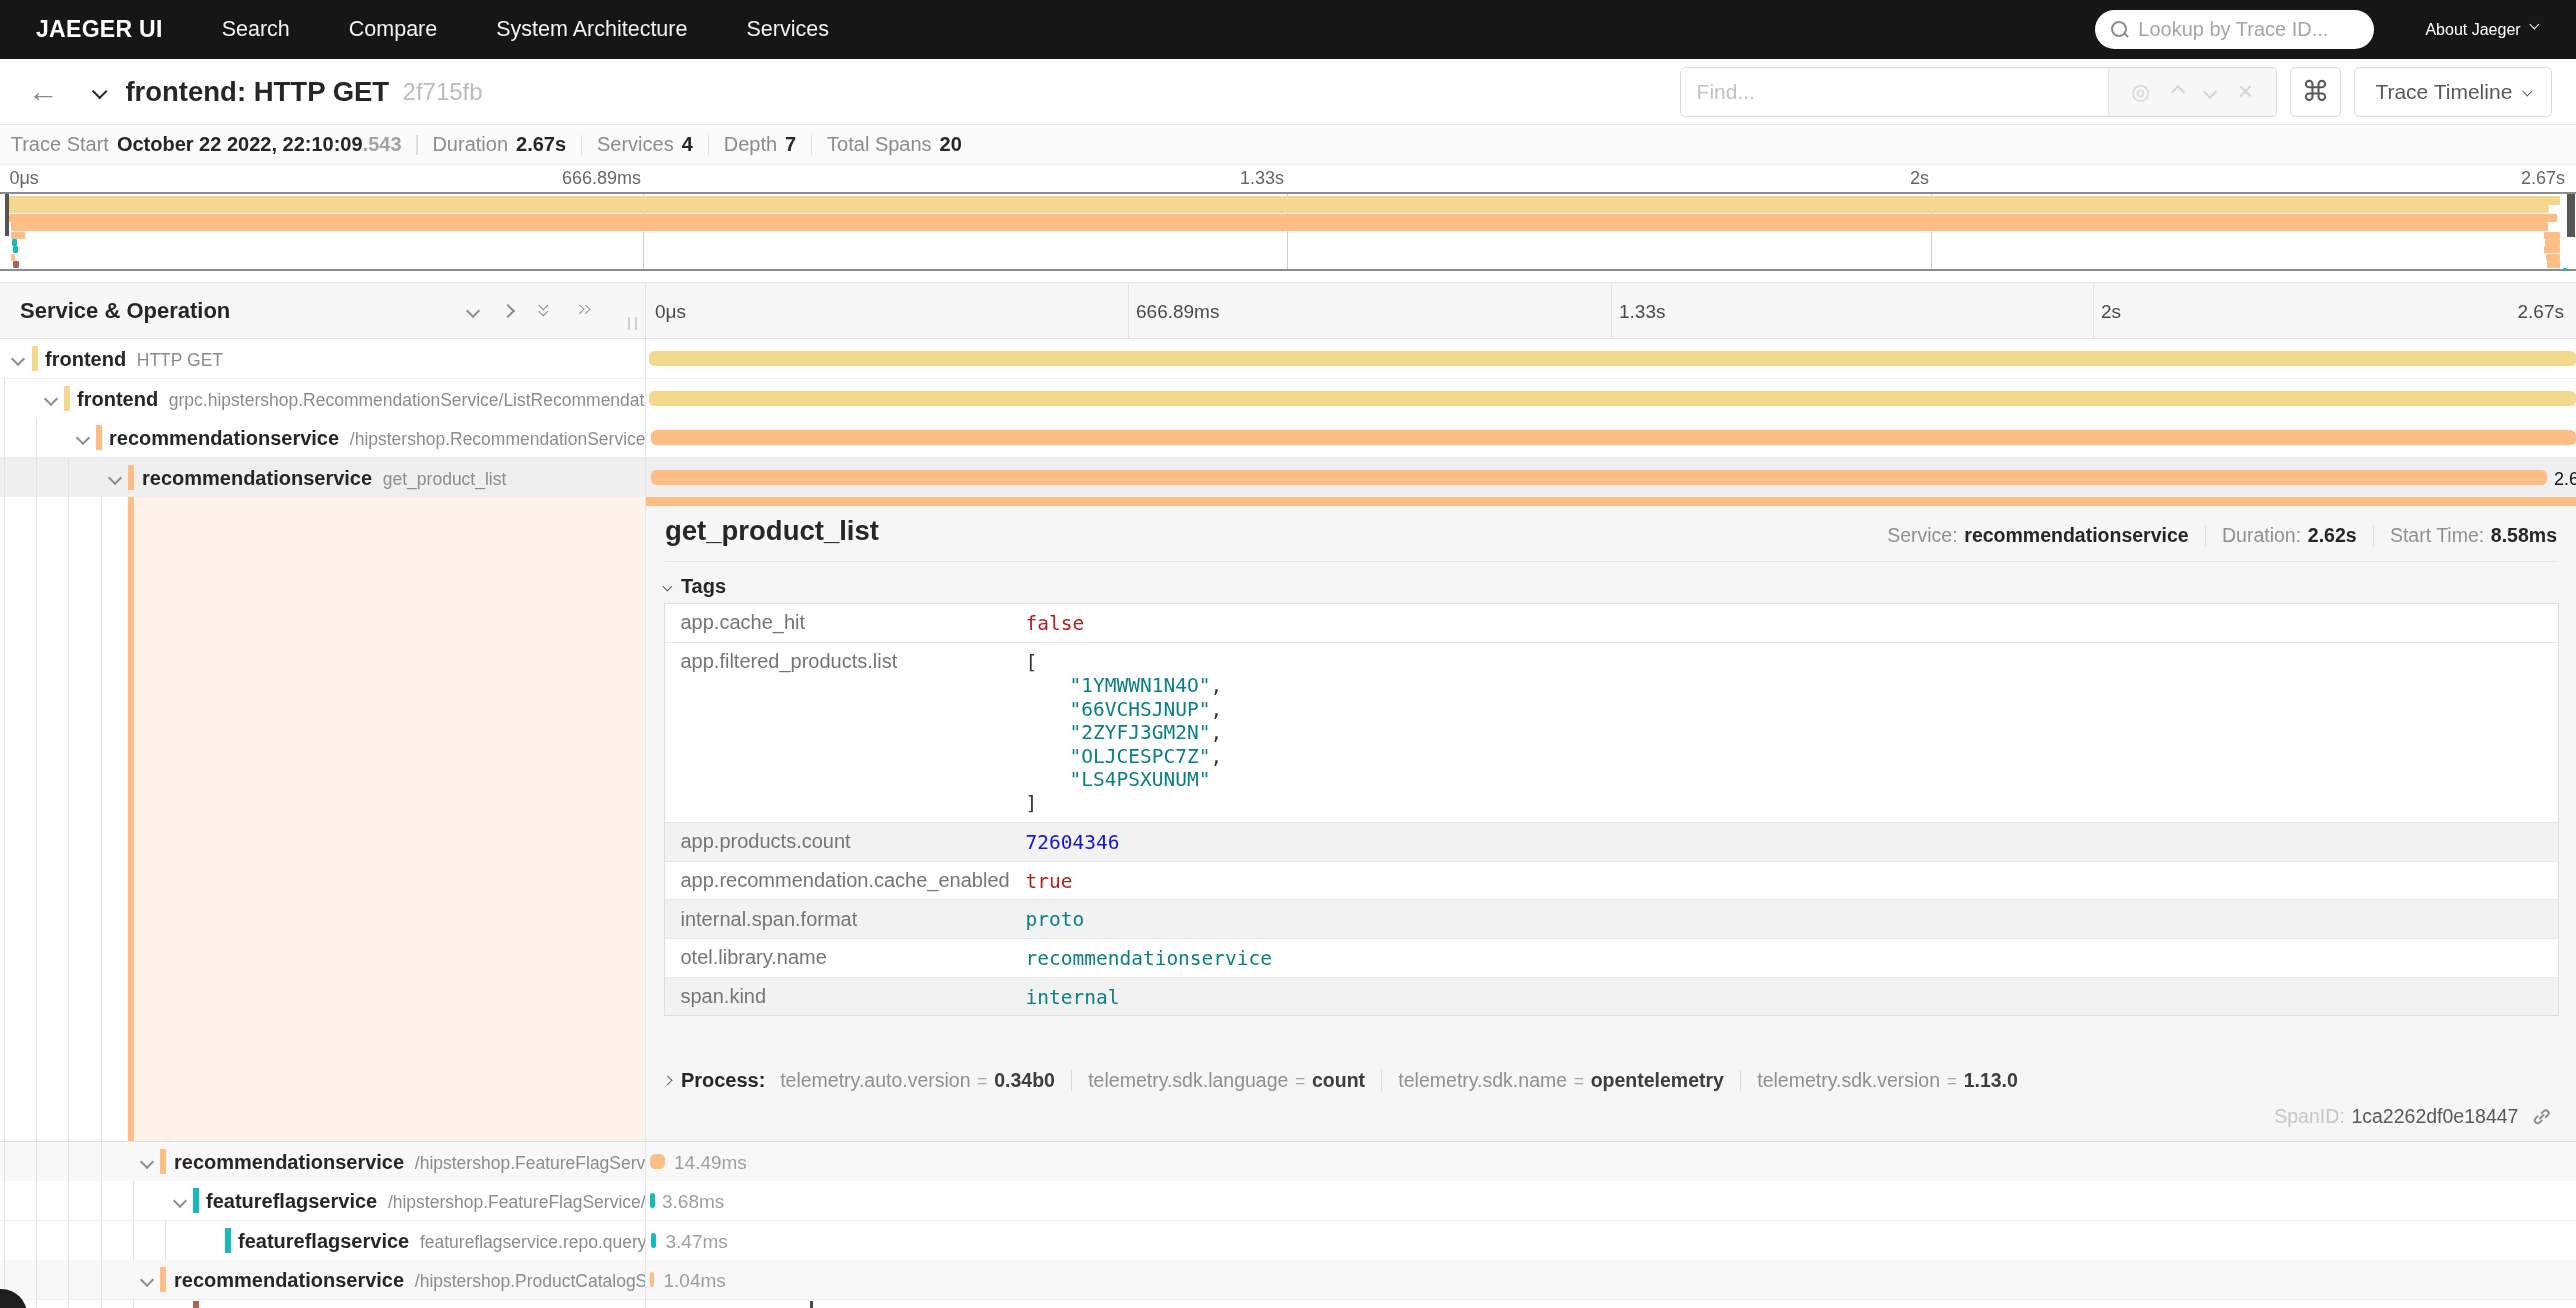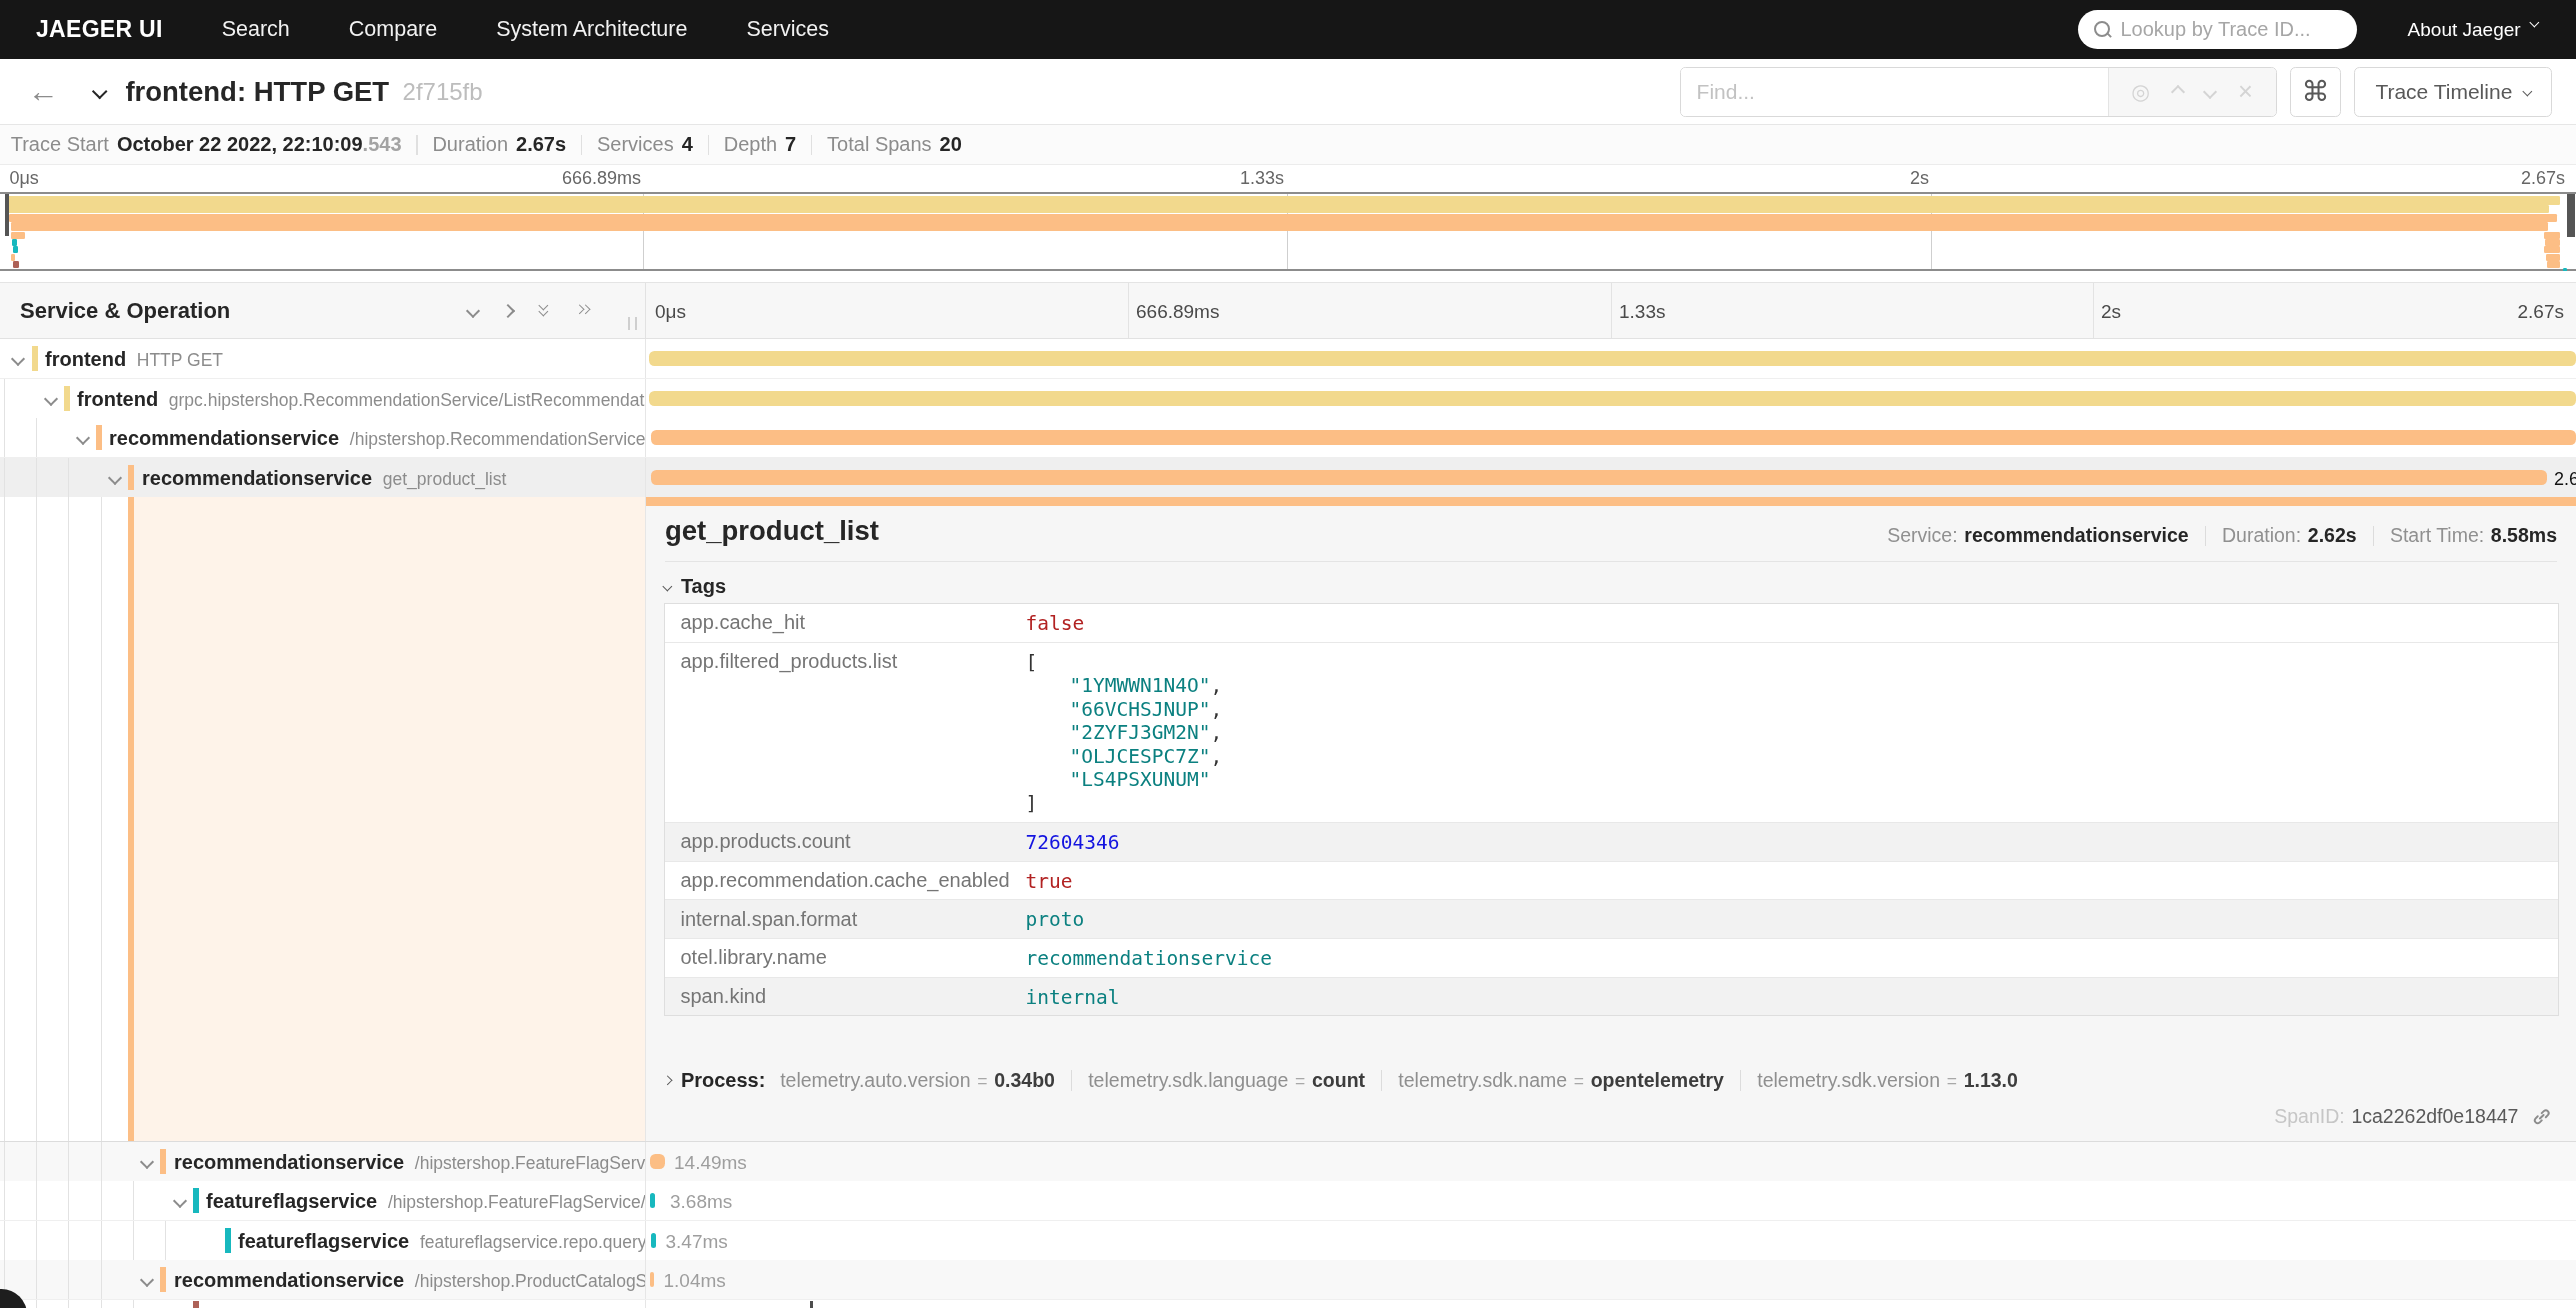--- a/index.html
+++ b/index.html
@@ -9,21 +9,21 @@
   
   .nav { position:absolute; top:0; left:0; width:2576px; height:59px; background:#161616; display:flex; align-items:center; }
   .nav-brand { margin-left:36px; color:#fff; font-size:23px; font-weight:700; letter-spacing:0.3px; }
   .nav-link { color:#f2f2f2; font-size:21.5px; margin-left:59px; cursor:pointer; }
   .nav-right { margin-left:auto; display:flex; align-items:center; margin-right:38px; gap:51px; }
   .nav-search { width:279px; height:39px; background:#fff; border-radius:19.5px; display:flex; align-items:center; padding:0 16px; }
   .mag { position:relative; width:17.5px; height:17.5px; margin-right:9.4px; flex:none; }
   .mag::before { content:""; position:absolute; left:0; top:0; width:12px; height:12px; border:2px solid #8c8c8c; border-radius:50%; }
   .mag::after { content:""; position:absolute; left:12px; top:12.8px; width:6px; height:2px; background:#8c8c8c; transform:rotate(45deg); }
   .nav-search-ph { color:#a6a6a6; font-size:20px; white-space:nowrap; overflow:hidden; }
-  .nav-about { display:flex; gap:10.7px; color:#fff; font-size:19px; cursor:pointer; }
+  .nav-about { display:flex; gap:10.7px; color:#fff; font-size:16px; cursor:pointer; }
 
   
   .chev { display:inline-block; width:10px; height:10px; border-right:2px solid #8c8c8c; border-bottom:2px solid #8c8c8c; }
   .chev.down  { transform:rotate(45deg); }
   .chev.right { transform:rotate(-45deg); }
   .chev.up    { transform:rotate(-135deg); }
   .chev.white { border-color:#fff; width:8px; height:8px; }
   .chev.dark  { border-color:#262626; width:11.4px; height:11.4px; border-width:2.7px; }
   .chev.mid   { border-color:#595959; width:8px; height:8px; }
   .chev.small { width:6.7px; height:6.7px; border-width:1.7px; }
@@ -447,21 +447,21 @@
       <span class="guide" style="left:36px"></span>
       <span class="guide" style="left:68px"></span>
       <span class="guide" style="left:101px"></span>
       <span class="guide" style="left:133px"></span>
       <span class="chev down row-chev" style="left:175px"></span>
       <span class="svc-bar" style="left:193px;background:#17B8BE"></span>
       <span class="svc-name" style="left:206px"><span>featureflagservice</span><span class="op-name">/hipstershop.FeatureFlagService/Ge...</span></span>
     </div>
     <div class="row-right">
       <div class="tl-bar" style="left:4px;width:4.7px;background:#17B8BE"></div>
-      <span class="tl-dur" style="left:24px">3.68ms</span>
+      <span class="tl-dur" style="left:16px">3.68ms</span>
     </div>
   </div>
 
   <div class="row" style="top:1221px">
     <div class="row-left">
       <span class="guide" style="left:4px"></span>
       <span class="guide" style="left:36px"></span>
       <span class="guide" style="left:68px"></span>
       <span class="guide" style="left:101px"></span>
       <span class="guide" style="left:133px"></span>

